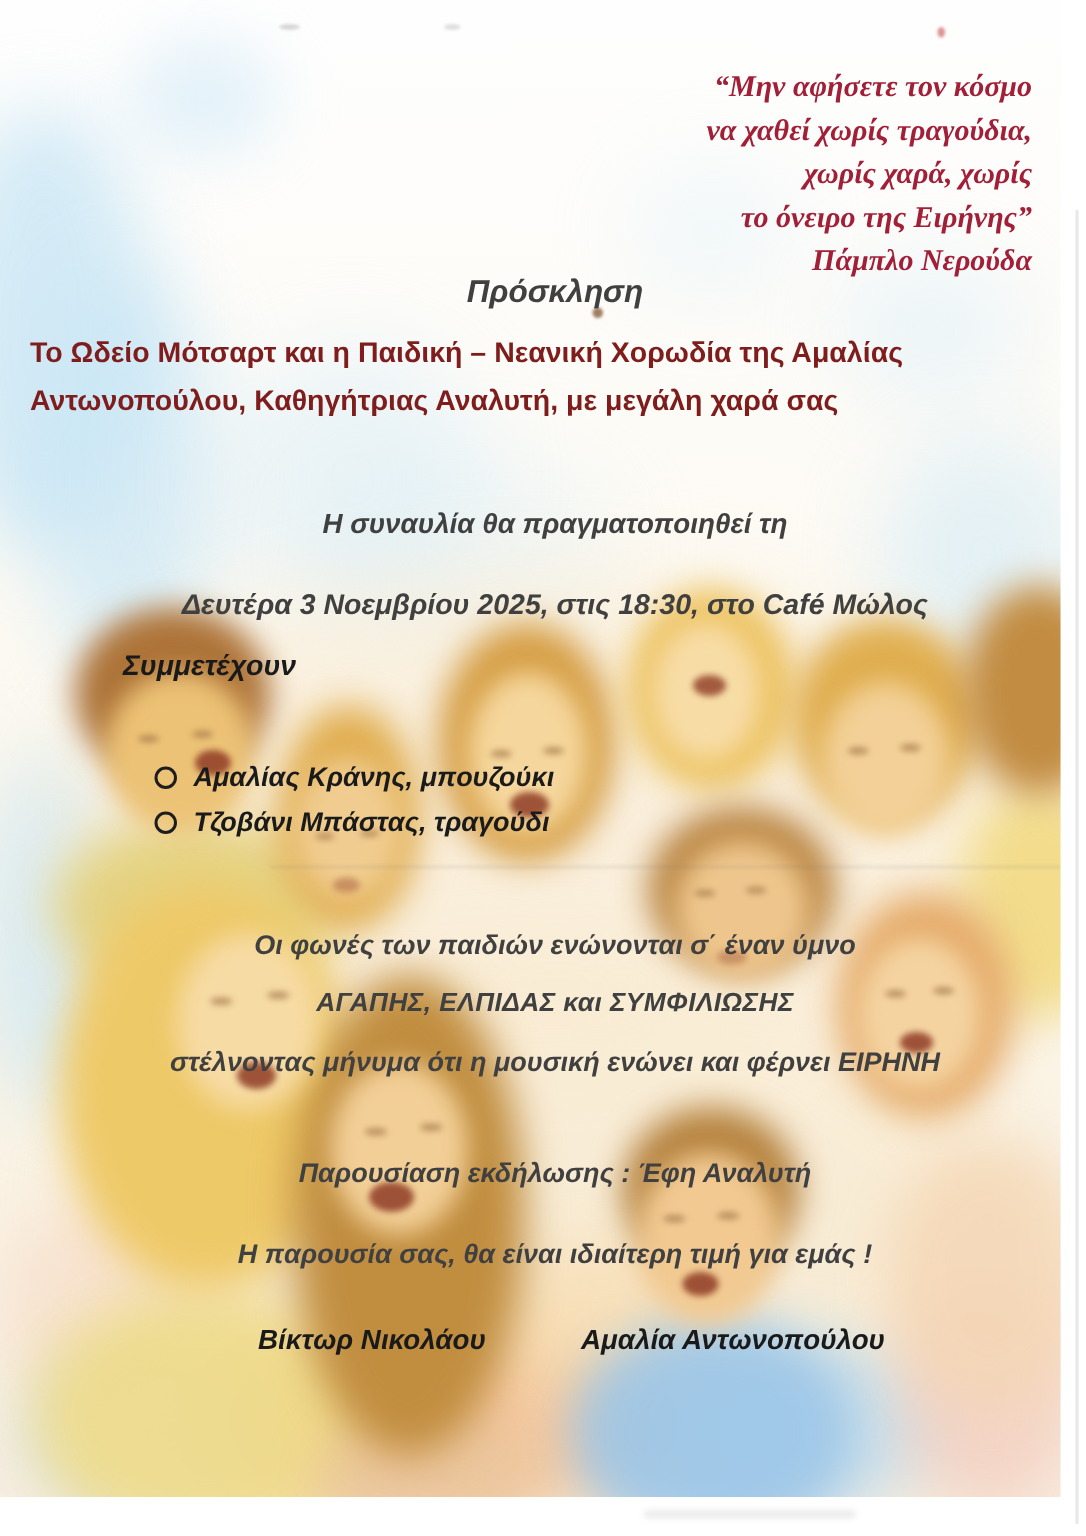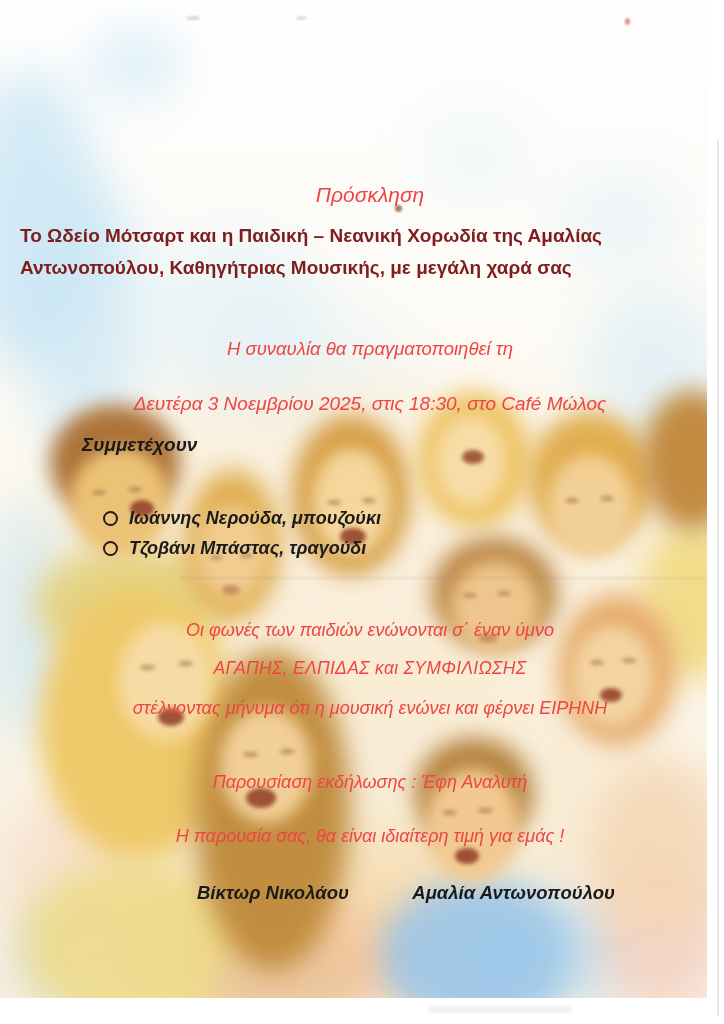--- a/index.html
+++ b/index.html
@@ -12,22 +12,22 @@
             background:linear-gradient(180deg,#fefefe 0%,#fdfaf3 40%,#fbf4e6 72%,#f8eee0 100%);}
   .b{position:absolute;border-radius:50%;}
 
   
   .edge-line{position:absolute;left:717px;top:140px;width:2px;height:876px;background:#d9d9d9;opacity:.6;}
   .bottom-smudge{position:absolute;left:430px;top:1007px;width:140px;height:5px;background:#c9c9c9;
                  filter:blur(2px);opacity:.4;}
 
   
   .content{position:absolute;left:20px;top:0;width:700px;height:1024px;z-index:5;}
-  .line{position:absolute;left:0;width:100%;text-align:center;font-weight:normal;font-style:italic;
-        color:#ef4444;white-space:nowrap;}
+  .line{position:absolute;left:0;width:100%;text-align:center;font-weight:bold;font-style:italic;
+        color:#404040;white-space:nowrap;}
   .quote{position:absolute;top:44px;right:32px;text-align:right;
          font-family:"Liberation Serif", serif;font-weight:bold;font-style:italic;
          font-size:20px;line-height:29px;color:#a21f38;}
   .heading{top:183px;font-size:21px;}
   .intro{position:absolute;top:220px;left:0;width:100%;text-align:left;
          font-weight:bold;font-size:19px;line-height:32px;color:#7f1d1d;}
   .ctitle{top:314px;font-size:17.5px;letter-spacing:.3px;}
   .when{top:338px;font-size:18.5px;}
   .date{top:393px;font-size:19px;}
   .plabel{position:absolute;top:434px;left:62px;font-weight:bold;font-style:italic;
@@ -36,21 +36,21 @@
         font-weight:bold;font-style:italic;font-size:18px;color:#1a1a1a;white-space:nowrap;}
   .circ{display:inline-block;width:11px;height:11px;border:2px solid #1d1d1d;border-radius:50%;
         background:transparent;flex:0 0 auto;}
   .msg1{top:620px;font-size:18px;text-align:center;}
   .msg2{top:658px;font-size:17.5px;letter-spacing:.3px;}
   .msg3{top:698px;font-size:18px;}
   .presenter{top:772px;font-size:18px;}
   .closing{top:826px;font-size:18px;}
   .names{position:absolute;top:882px;left:152px;width:418px;display:flex;
          justify-content:space-between;font-weight:bold;font-style:italic;
-         font-size:18.5px;color:#1a1a1a;white-space:nowrap;margin-left:25px;}
+         font-size:18.5px;color:#1a1a1a;white-space:nowrap;}
 </style>
 </head>
 <body>
 
 <div class="page">
 
   <div class="painting">
 
     <div class="b" style="left:-40px;top:70px;width:140px;height:300px;background:#c6e5f5;filter:blur(24px);opacity:.75"></div>
     <div class="b" style="left:85px;top:25px;width:100px;height:80px;background:#cfe9f7;filter:blur(20px);opacity:.55"></div>
@@ -136,36 +136,43 @@
     <div class="b" style="left:186px;top:16px;width:14px;height:4px;background:#aaaaaa;filter:blur(1px);opacity:.45"></div>
     <div class="b" style="left:296px;top:16px;width:11px;height:4px;background:#b0b0b0;filter:blur(1px);opacity:.4"></div>
     <div style="position:absolute;left:180px;top:577px;width:527px;height:2px;background:#6f6f6f;filter:blur(1px);opacity:.12"></div>
   </div>
 
   <div class="edge-line"></div>
   <div class="bottom-smudge"></div>
 
   <div class="content">
 
+    <div class="quote">
+      <div>“Μην αφήσετε τον κόσμο</div>
+      <div>να χαθεί χωρίς τραγούδια,</div>
+      <div>χωρίς χαρά, χωρίς</div>
+      <div>το όνειρο της Ειρήνης”</div>
+      <div>Πάμπλο Νερούδα</div>
+    </div>
 
     <div class="line heading">Πρόσκληση</div>
 
     <div class="intro">
       <div>Το Ωδείο Μότσαρτ και η Παιδική – Νεανική Χορωδία της Αμαλίας</div>
-      <div>Αντωνοπούλου, Καθηγήτριας Μουσικής,  με μεγάλη χαρά σας</div>
+      <div>Αντωνοπούλου, Καθηγήτριας Αναλυτή,  με μεγάλη χαρά σας</div>
     </div>
 
     <div class="line when">Η συναυλία θα πραγματοποιηθεί τη</div>
     <div class="line date">Δευτέρα 3 Νοεμβρίου 2025, στις 18:30,  στο Café Μώλος</div>
 
     <div class="plabel">Συμμετέχουν</div>
 
     <div class="prow" style="top:508px">
       <span class="circ"></span>
-      <span>Ιωάννης Νερούδα, μπουζούκι</span>
+      <span>Αμαλίας Κράνης, μπουζούκι</span>
     </div>
     <div class="prow" style="top:538px">
       <span class="circ"></span>
       <span>Τζοβάνι Μπάστας, τραγούδι</span>
     </div>
 
     <div class="line msg1">Οι φωνές των παιδιών ενώνονται σ΄ έναν ύμνο</div>
     <div class="line msg2">ΑΓΑΠΗΣ, ΕΛΠΙΔΑΣ και ΣΥΜΦΙΛΙΩΣΗΣ</div>
     <div class="line msg3">στέλνοντας μήνυμα ότι η μουσική ενώνει και φέρνει ΕΙΡΗΝΗ</div>
 

